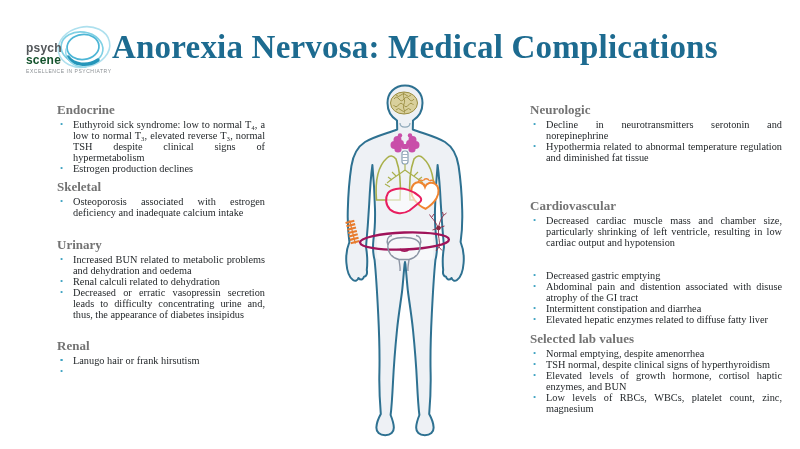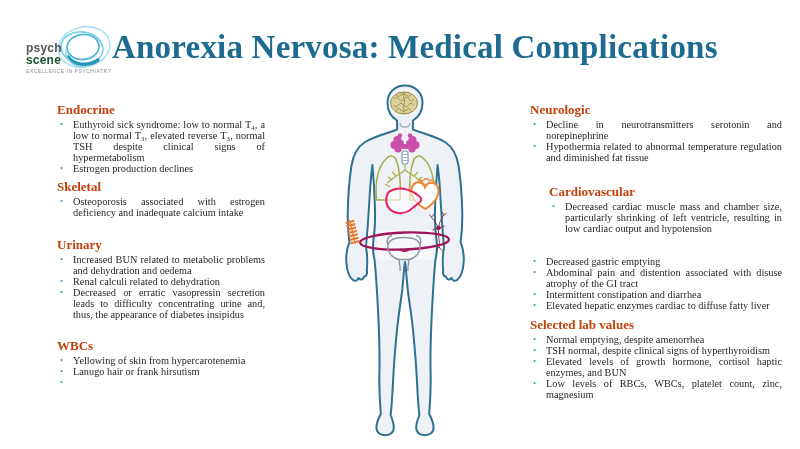--- a/index.html
+++ b/index.html
@@ -20,27 +20,27 @@
     position:absolute; left:112px; top:27px; margin:0;
     font-size:33px; line-height:40px; font-weight:bold; color:#1d6b90; letter-spacing:.2px;
     white-space:nowrap;
   }
   
   .col{position:absolute; top:103px;}
   .col-left{left:57px; width:208px;}
   .col-right{left:530px; width:252px;}
   .sec h3{
     margin:0 0 2px 0; font-size:13px; line-height:14px;
-    color:#c2410c; font-weight:bold;
+    color:#737373; font-weight:bold;
   }
   .sec{margin-bottom:19px;}
   .col-left .sec:nth-of-type(1){margin-bottom:6px;}
   .col-left .sec:nth-of-type(2){margin-bottom:20px;}
-  .col-right .sec:nth-of-type(1){margin-bottom:22px;}
-  .col-right .sec:nth-of-type(2){margin-bottom:22px;margin-left:19px;}
+  .col-right .sec:nth-of-type(1){margin-bottom:36px;}
+  .col-right .sec:nth-of-type(2){margin-bottom:22px;}
   .col-right .sec:nth-of-type(3){margin-bottom:7px;}
   .sec ul{list-style:none; margin:0; padding:0;}
   .sec li{
     position:relative; padding-left:16px; font-size:10.3px; line-height:11px;
     color:#24282b; text-align:justify;
   }
   .dot{position:absolute; left:3px; top:-0.5px; color:#3fa3c2; font-size:9px;}
   
   .figure{position:absolute; left:330px; top:82px; width:150px; height:362px;}
 </style>
@@ -82,23 +82,23 @@
       </div>
       <div class="sec">
         <h3>Urinary</h3>
         <ul>
           <li><span class="dot">•</span><span class="bt">Increased BUN related to metabolic problems and dehydration and oedema</span></li>
           <li><span class="dot">•</span><span class="bt">Renal calculi related to dehydration</span></li>
           <li><span class="dot">•</span><span class="bt">Decreased or erratic vasopressin secretion leads to difficulty concentrating urine and, thus, the appearance of diabetes insipidus</span></li>
         </ul>
       </div>
       <div class="sec">
-        <h3>WBCs</h3>
-        <ul>
-          <li><span class="dot">•</span><span class="bt">Yellowing of skin from hypercarotenemia</span></li>
+        <h3>Renal</h3>
+        <ul>
+          <li><span class="dot">•</span></li>
           <li><span class="dot">•</span><span class="bt">Lanugo hair or frank hirsutism</span></li>
           <li><span class="dot">•</span></li>
         </ul>
       </div>
     </section>
 
   <div class="figure">
     <svg width="150" height="362" viewBox="0 0 150 362">
 
       <path fill="#eef1f5" stroke="#2e7191" stroke-width="2" stroke-linejoin="round" d="M 75 3.5
@@ -229,21 +229,21 @@
         <h3>Cardiovascular</h3>
         <ul>
           <li><span class="dot">•</span><span class="bt">Decreased cardiac muscle mass and chamber size, particularly shrinking of left ventricle, resulting in low cardiac output and hypotension</span></li>
         </ul>
       </div>
       <div class="sec">
         <ul>
           <li><span class="dot">•</span><span class="bt">Decreased gastric emptying</span></li>
           <li><span class="dot">•</span><span class="bt">Abdominal pain and distention associated with disuse atrophy of the GI tract</span></li>
           <li><span class="dot">•</span><span class="bt">Intermittent constipation and diarrhea</span></li>
-          <li><span class="dot">•</span><span class="bt">Elevated hepatic enzymes cardiac to diffuse fatty liver</span></li>
+          <li><span class="dot">•</span><span class="bt">Elevated hepatic enzymes related to diffuse fatty liver</span></li>
         </ul>
       </div>
       <div class="sec">
         <h3>Selected lab values</h3>
         <ul>
           <li><span class="dot">•</span><span class="bt">Normal emptying, despite amenorrhea</span></li>
           <li><span class="dot">•</span><span class="bt">TSH normal, despite clinical signs of hyperthyroidism</span></li>
           <li><span class="dot">•</span><span class="bt">Elevated levels of growth hormone, cortisol haptic enzymes, and BUN</span></li>
           <li><span class="dot">•</span><span class="bt">Low levels of RBCs, WBCs, platelet count, zinc, magnesium</span></li>
         </ul>

